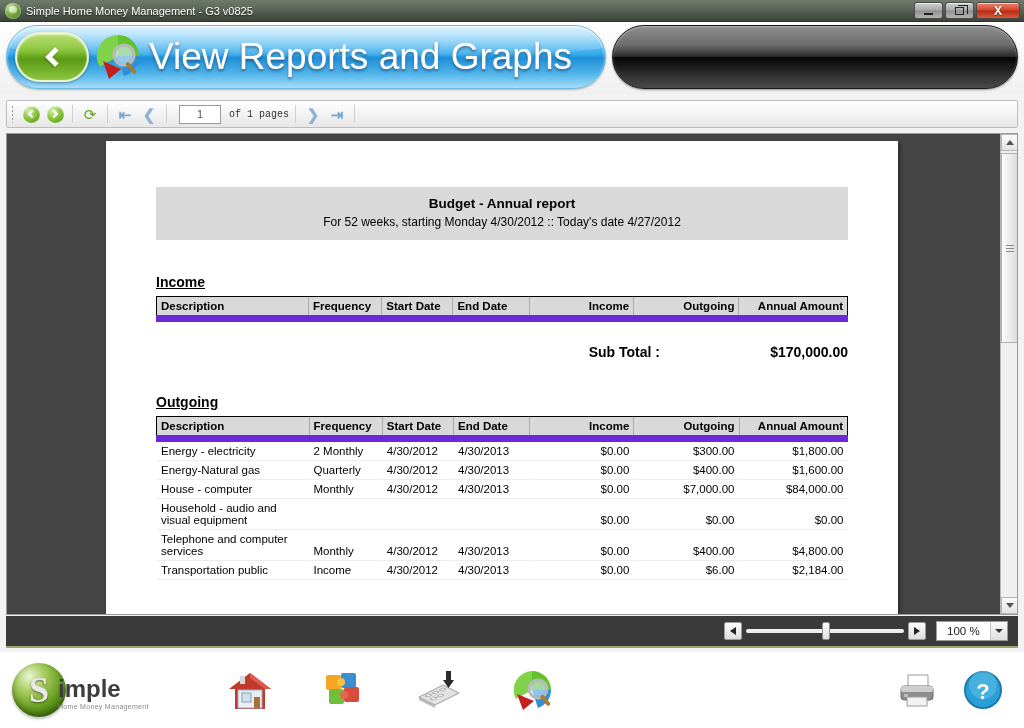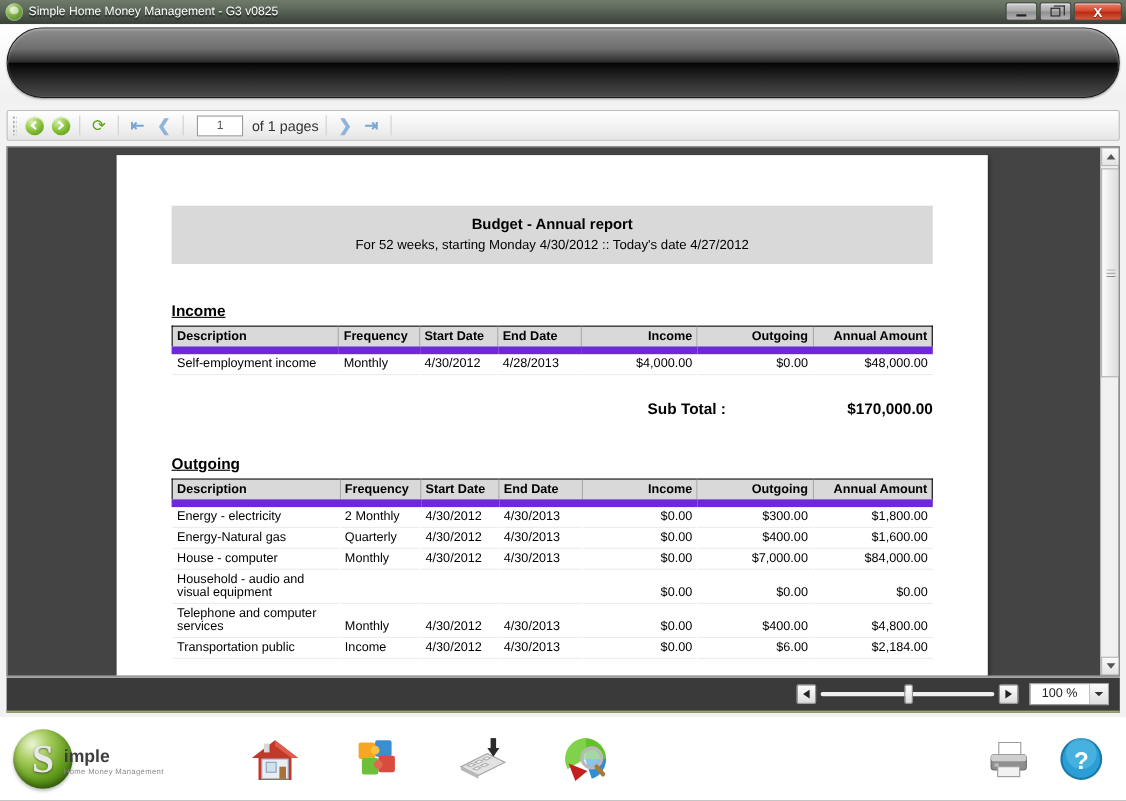--- a/index.html
+++ b/index.html
@@ -140,21 +140,21 @@
   .circ-btn.back .ar { transform: rotate(-135deg); margin-left: 2px; }
   .circ-btn.fwd  .ar { transform: rotate(45deg); margin-right: 2px; }
   .refresh-ico { font-size: 15px; color: #5ba617; line-height: 1; }
   .blue-glyph { font-size: 15px; color: #8fb4d9; line-height: 1; font-weight: bold; }
   .blue-glyph.strong { color: #7aa8d4; }
   .page-input {
     width: 42px; height: 19px; border: 1px solid #9a9a9a; background: #fff;
     font-size: 11px; text-align: center; color: #555; line-height: 17px;
     margin: 0 6px;
   }
-  .pages-label { font-size: 13px; color: #333; }
+  .pages-label { font-size: 10px; color: #333; font-family: Liberation Mono, monospace; }
 
   
   .viewer {
     position: absolute; left: 6px; top: 133px; width: 1012px; height: 482px;
     background: #444444;
     border: 1px solid #9a9a9a;
     overflow: hidden;
   }
   .page-sheet {
     position: absolute; left: 99px; top: 7px; width: 792px; height: 600px;
@@ -287,21 +287,21 @@
     width: 54px; height: 54px; border-radius: 50%;
     background: radial-gradient(circle at 32% 25%, #eaf5d6 0%, #a8cc5e 28%, #5f9a1a 62%, #2f5a0b 100%);
     display: flex; align-items: center; justify-content: center;
     box-shadow: inset 0 -3px 6px rgba(0,0,0,0.35), 0 2px 3px rgba(0,0,0,0.25);
   }
   .logo-ball span {
     font-family: "Liberation Serif", serif; font-size: 36px; font-weight: bold;
     color: #e9e9e9; text-shadow: 0 1px 2px rgba(0,0,0,0.5); line-height: 1;
   }
   .logo-text { margin-left: -8px; margin-top: 6px; }
-  .logo-text .l1 { font-size: 16px; font-weight: bold; color: #3d3d3d; line-height: 1; }
+  .logo-text .l1 { font-size: 24px; font-weight: bold; color: #3d3d3d; line-height: 1; }
   .logo-text .l2 { font-size: 7px; color: #8a8a8a; letter-spacing: 0.3px; margin-top: 2px; }
 
   .icon-row { display: flex; align-items: center; gap: 48px; margin-left: 78px; }
   .big-icon { width: 46px; height: 46px; position: relative; }
   .right-icons { position: absolute; right: 18px; display: flex; align-items: center; gap: 20px; }
 </style>
 </head>
 <body>
 
 <div id="app">
@@ -314,20 +314,37 @@
           <span class="min-glyph"></span>
         </div>
       <div class="tb-btn">
           <span class="max-glyph"></span>
         </div>
       <div class="tb-btn close">X</div>
     </div>
   </div>
 
   <div class="header">
+    <div class="banner">
+      <div class="back-btn">
+        <span class="chev"></span>
+      </div>
+      <div class="banner-icon">
+        <svg viewBox="0 0 54 52" width="54" height="52">
+          <path d="M27 4 A21 21 0 0 1 48 25 L27 25 Z" fill="#63c12b"></path>
+          <path d="M27 4 A21 21 0 0 0 9 36 L27 25 Z" fill="#7fd24a"></path>
+          <path d="M27 25 L48 25 A21 21 0 0 1 33 45 Z" fill="#2f8ed6"></path>
+          <path d="M12 30 L30 38 L18 48 Z" fill="#c41f1f"></path>
+          <circle cx="33" cy="24" r="10" fill="none" stroke="#b9b9b9" stroke-width="3"></circle>
+          <circle cx="33" cy="24" r="8.5" fill="#cfe8f7" opacity="0.65"></circle>
+          <rect x="38" y="30" width="4" height="14" rx="2" transform="rotate(-40 40 37)" fill="#a87b2e"></rect>
+        </svg>
+      </div>
+      <div class="banner-title">View Reports and Graphs</div>
+    </div>
     <div class="dark-panel"></div>
   </div>
 
   <div class="navbar">
     <div class="grip"></div>
     <div class="nav-btn">
       <span class="circ-btn back">
           <span class="ar"></span>
         </span>
     </div>
@@ -377,29 +394,20 @@
               <th class="col-desc">Description</th>
               <th class="col-freq">Frequency</th>
               <th class="col-start">Start Date</th>
               <th class="col-end">End Date</th>
               <th class="col-inc num">Income</th>
               <th class="col-out num">Outgoing</th>
               <th class="col-ann num">Annual Amount</th>
             </tr>
           </thead>
           <tbody>
-            <tr>
-              <td>Self-employment income</td>
-              <td>Monthly</td>
-              <td>4/30/2012</td>
-              <td>4/28/2013</td>
-              <td class="num">$4,000.00</td>
-              <td class="num">$0.00</td>
-              <td class="num">$48,000.00</td>
-            </tr>
           </tbody>
         </table>
 
         <div class="subtotal-row">
           <div class="st-label">Sub Total :</div>
           <div class="st-value">$170,000.00</div>
         </div>
 
         
         <div class="section-head">Outgoing</div>

